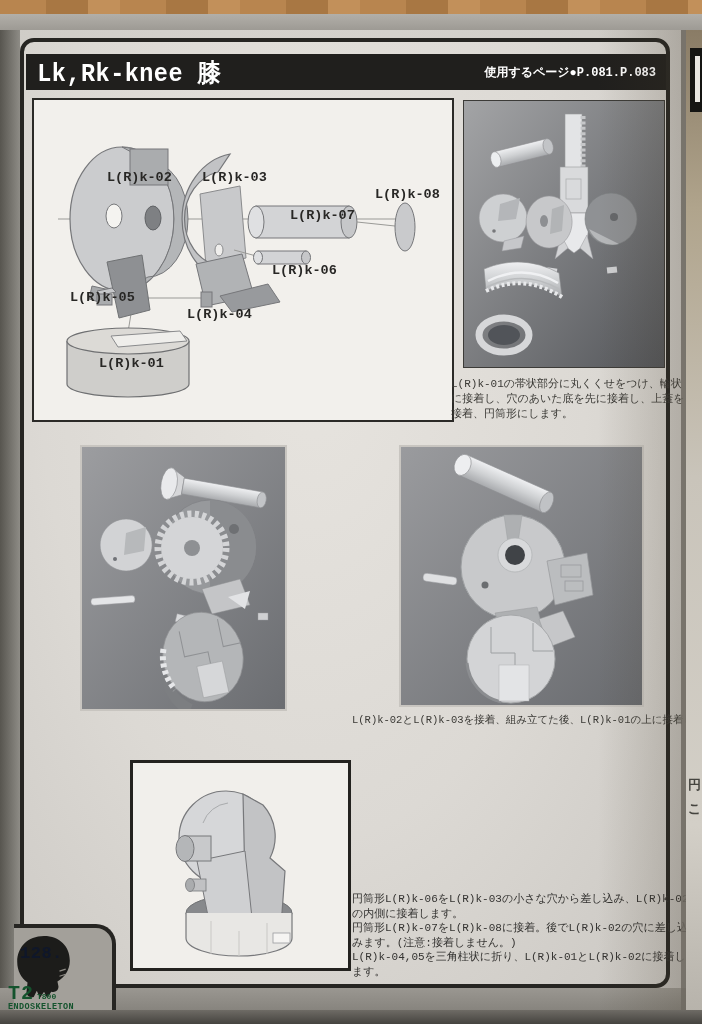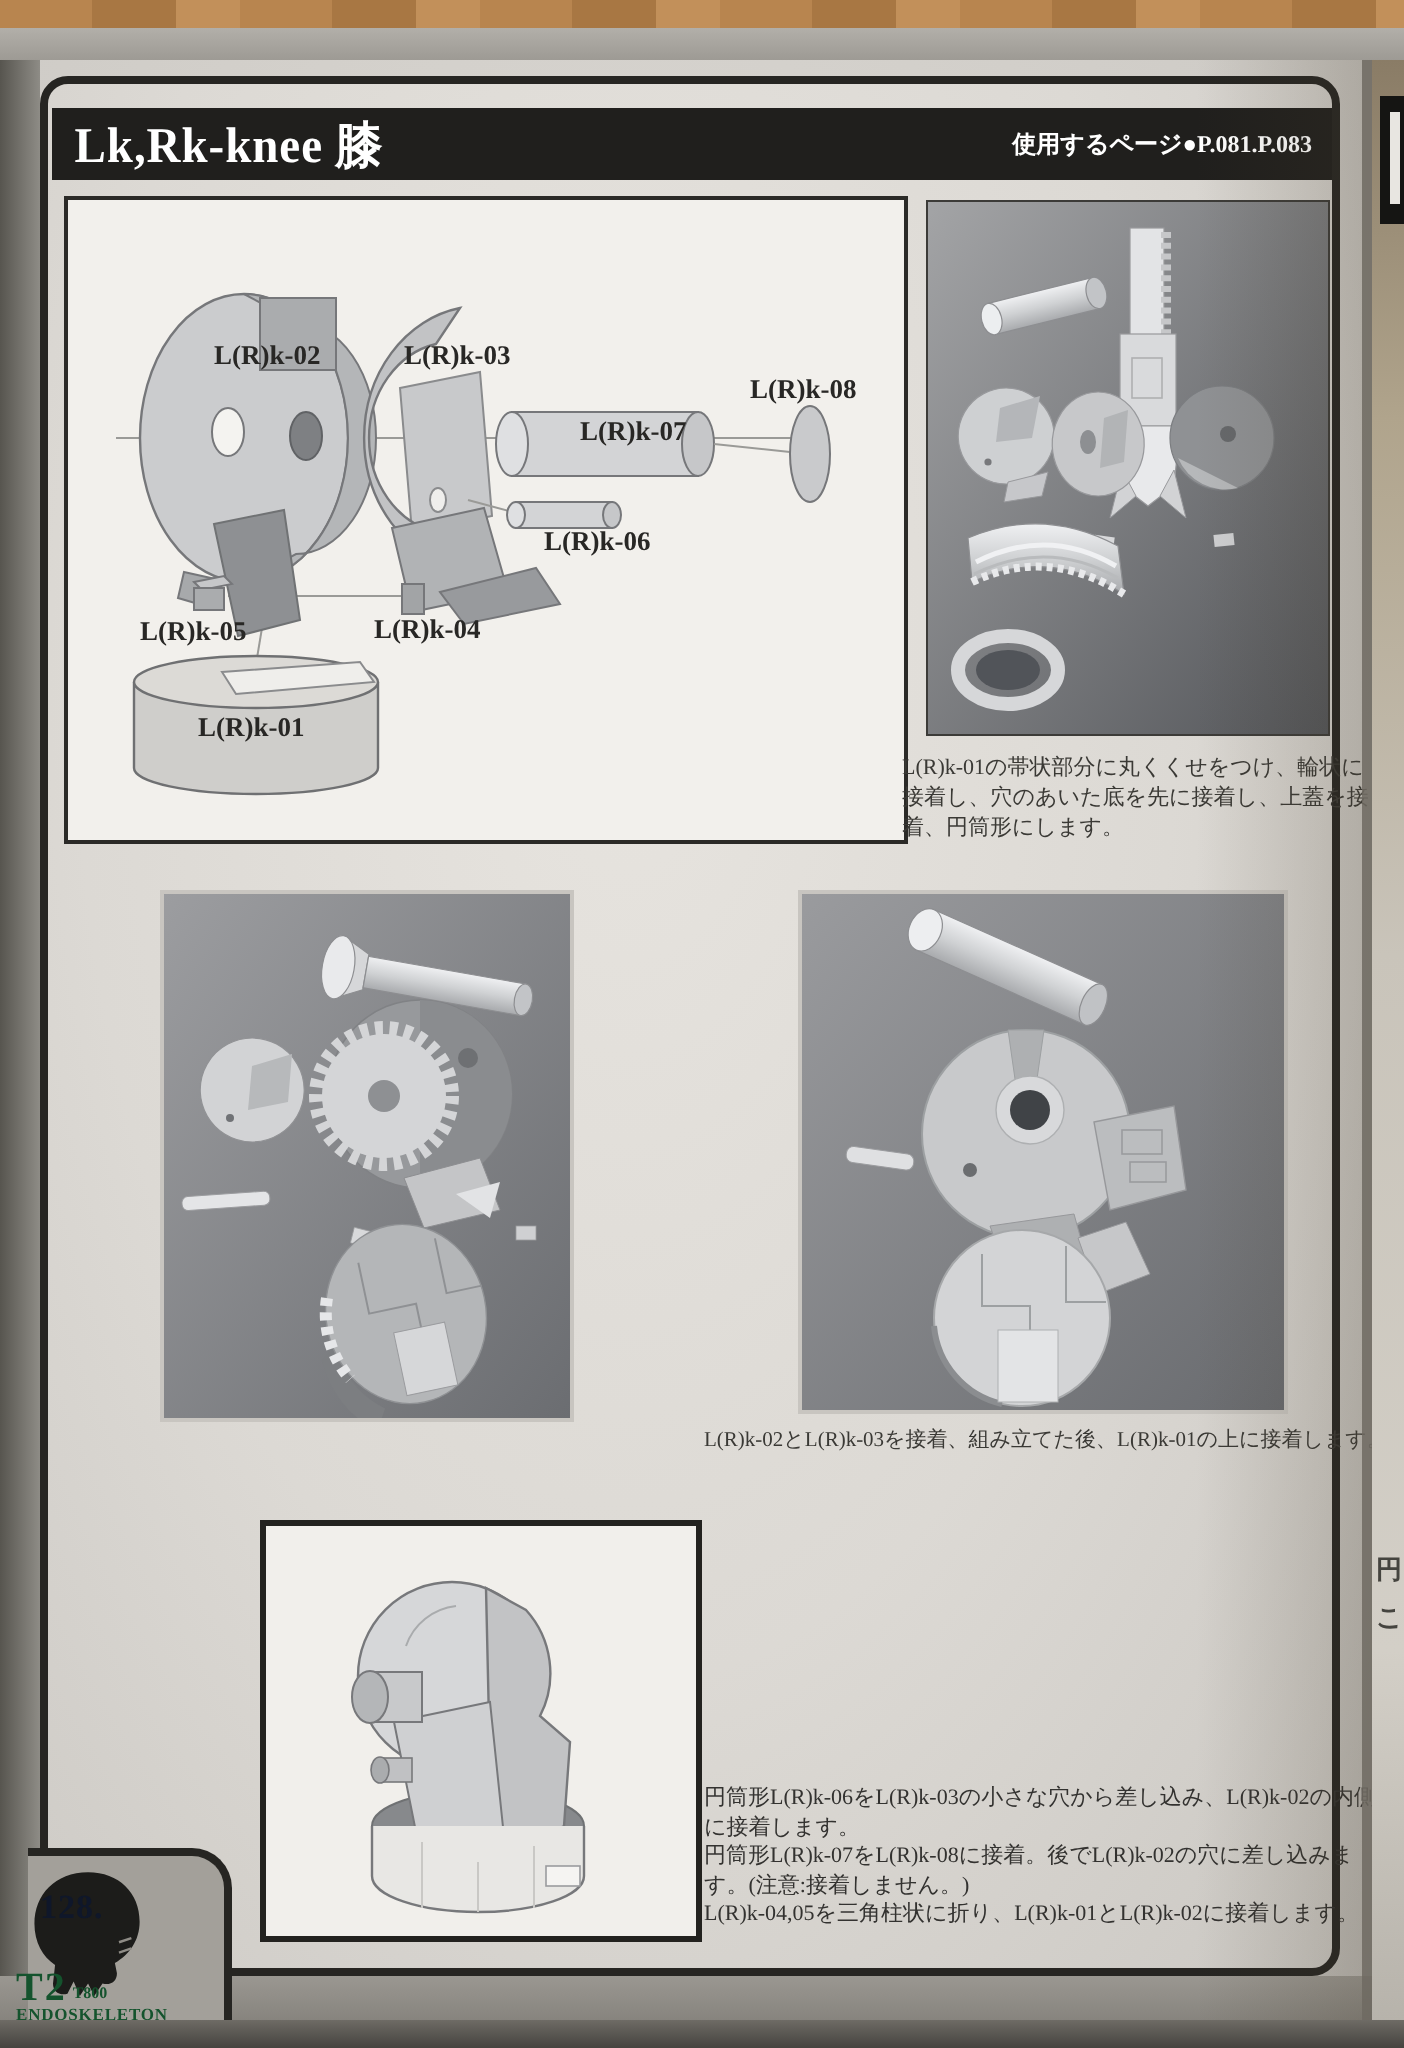--- a/index.html
+++ b/index.html
@@ -1,17 +1,17 @@
 <!DOCTYPE html>
 <html><head>
 <meta charset="utf-8">
 <style>
   html,body{margin:0;padding:0;background:#3a3936;}
   .stage{position:relative;width:702px;height:1024px;overflow:hidden;
-         font-family:Liberation Serif, serif;background:#d5d2cd;}
+         font-family:Liberation Mono, monospace;background:#d5d2cd;}
   .abs{position:absolute;}
   
   .wood{left:0;top:0;width:702px;height:14px;
         background:repeating-linear-gradient(90deg,#b8854f 0 46px,#a87743 46px 88px,#c2905a 88px 120px);}
   .edge-stack{left:0;top:14px;width:702px;height:20px;
         background:linear-gradient(180deg,#b2afa9,#98958f);}
   .page{left:0;top:30px;width:686px;height:994px;
         background:radial-gradient(ellipse at 45% 35%,#dbd8d3 0%,#cfccc7 70%,#bcb9b4 100%);}
   .left-margin{left:0;top:30px;width:20px;height:994px;
         background:linear-gradient(90deg,#57554f,#8e8c86);}
@@ -110,21 +110,21 @@
 
       <path d="M 33 241 L 33 284 A 61 13 0 0 0 155 284 L 155 241" fill="#cfcecb" stroke="#6f7072" stroke-width="1.2"></path>
       <ellipse cx="94" cy="241" rx="61" ry="13" fill="#dcdad6" stroke="#6f7072" stroke-width="1.2"></ellipse>
       <polygon points="77,236 146,231 153,241 84,247" fill="#efeeeb" stroke="#8a8b8d"></polygon>
     </svg>
     <div class="plabel" style="left:73px;top:70px">L(R)k-02</div>
     <div class="plabel" style="left:168px;top:70px">L(R)k-03</div>
     <div class="plabel" style="left:341px;top:87px">L(R)k-08</div>
     <div class="plabel" style="left:256px;top:108px">L(R)k-07</div>
     <div class="plabel" style="left:238px;top:163px">L(R)k-06</div>
-    <div class="plabel" style="left:36px;top:208px">L(R)k-05</div>
+    <div class="plabel" style="left:36px;top:190px">L(R)k-05</div>
     <div class="plabel" style="left:153px;top:207px">L(R)k-04</div>
     <div class="plabel" style="left:65px;top:256px">L(R)k-01</div>
   </div>
 
   <div class="abs photo" style="left:463px;top:100px;width:200px;height:266px">
     <svg width="200" height="266" viewBox="0 0 200 266">
       <defs>
         <linearGradient id="p1bg" x1="0" y1="0" x2="1" y2="1">
           <stop offset="0" stop-color="#a3a4a6"></stop>
             <stop offset="1" stop-color="#54565a"></stop>

